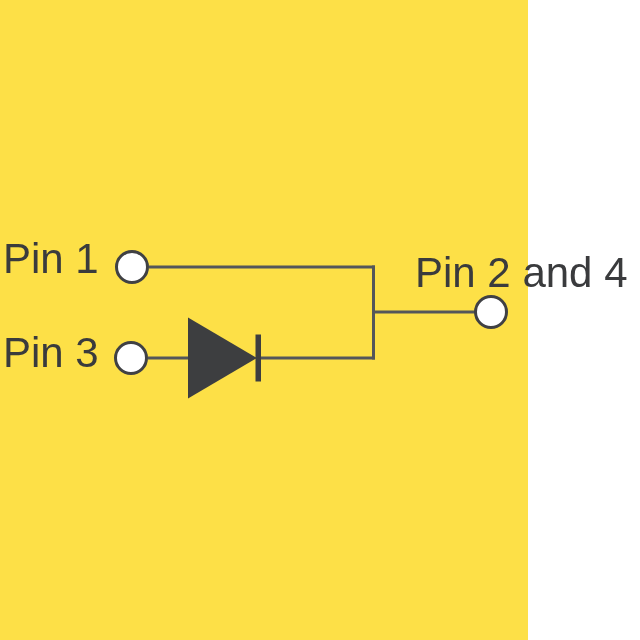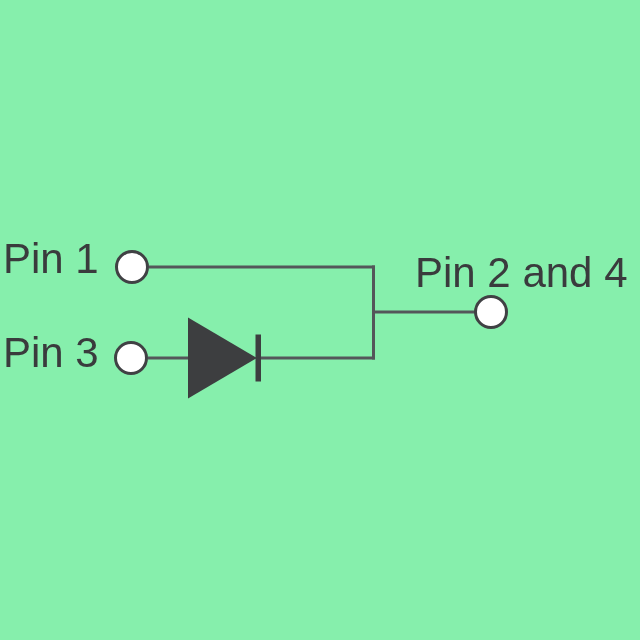--- a/index.html
+++ b/index.html
@@ -5,23 +5,23 @@
   html, body {
     margin: 0;
     padding: 0;
     width: 640px;
     height: 640px;
     background: #ffffff;
     overflow: hidden;
   }
   .stage {
     position: relative;
-    width: 640px;
+    width: 528px;
     height: 640px;
-    background: #86efac;
+    background: #fde047;
   }
   svg.schematic {
     display: block;
     width: 640px;
     height: 640px;
   }
   svg.schematic text {
     font-family: "Liberation Sans", "DejaVu Sans", sans-serif;
     font-size: 42px;
     font-weight: 400;

